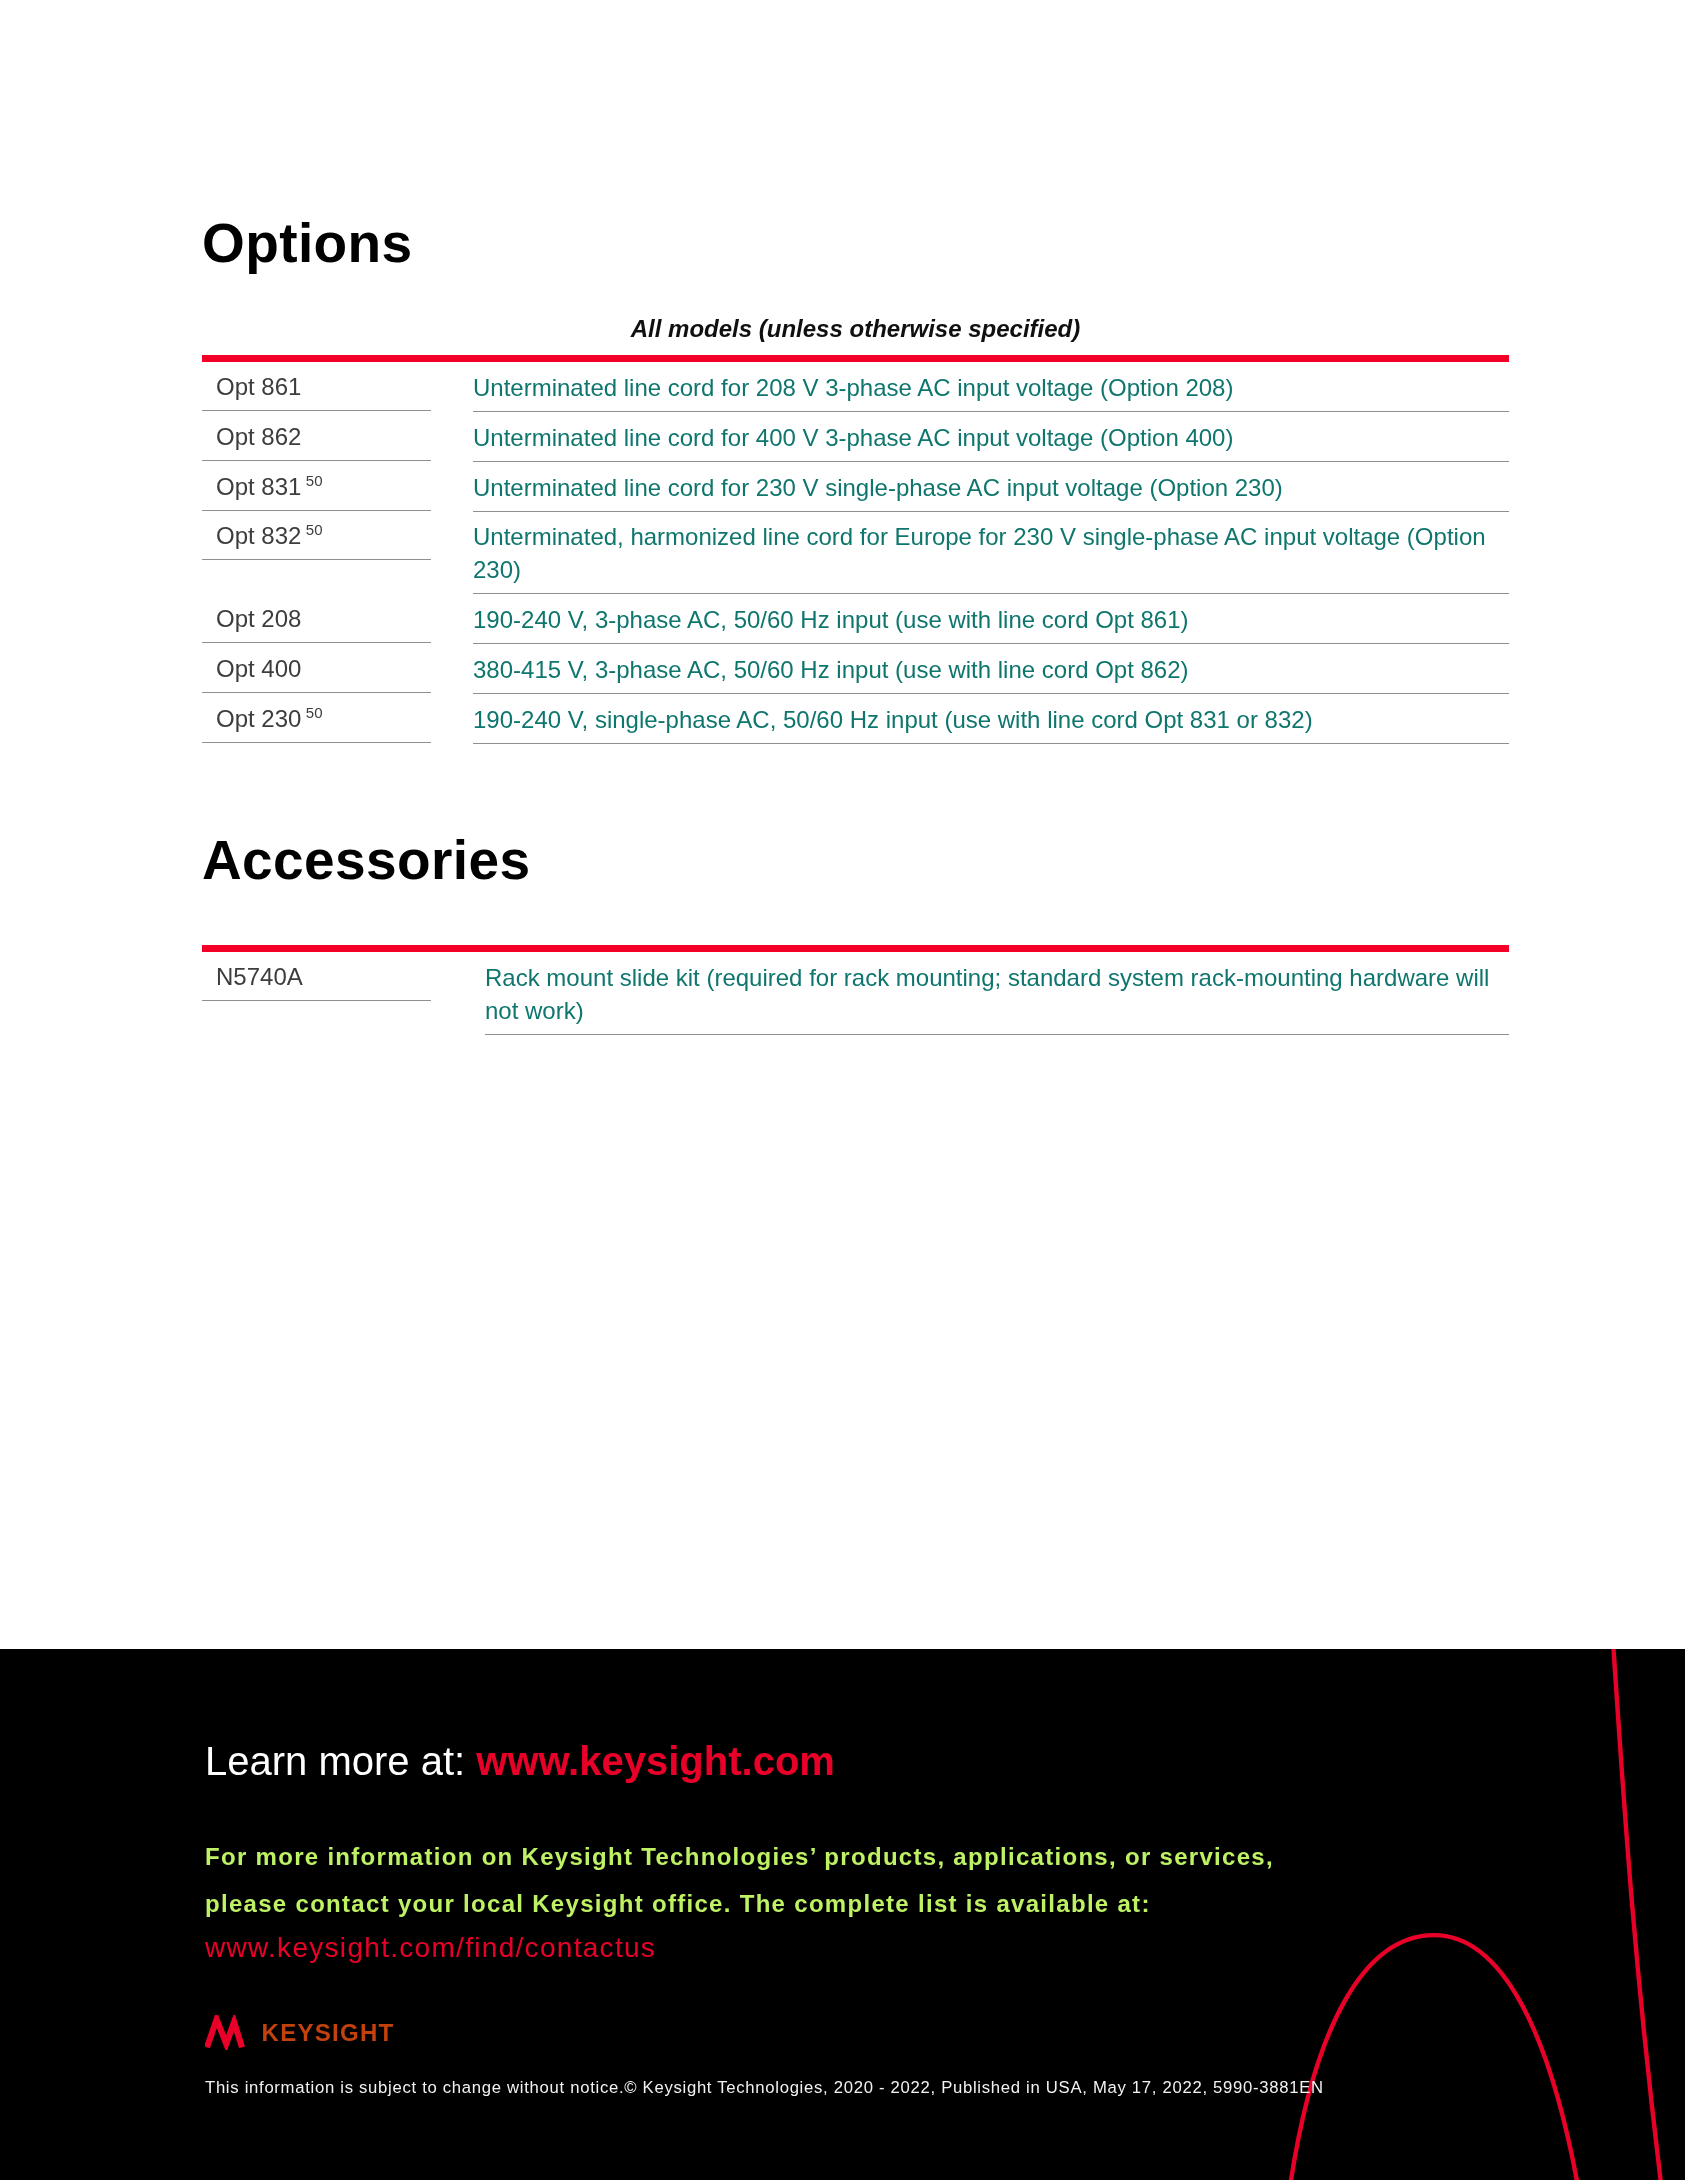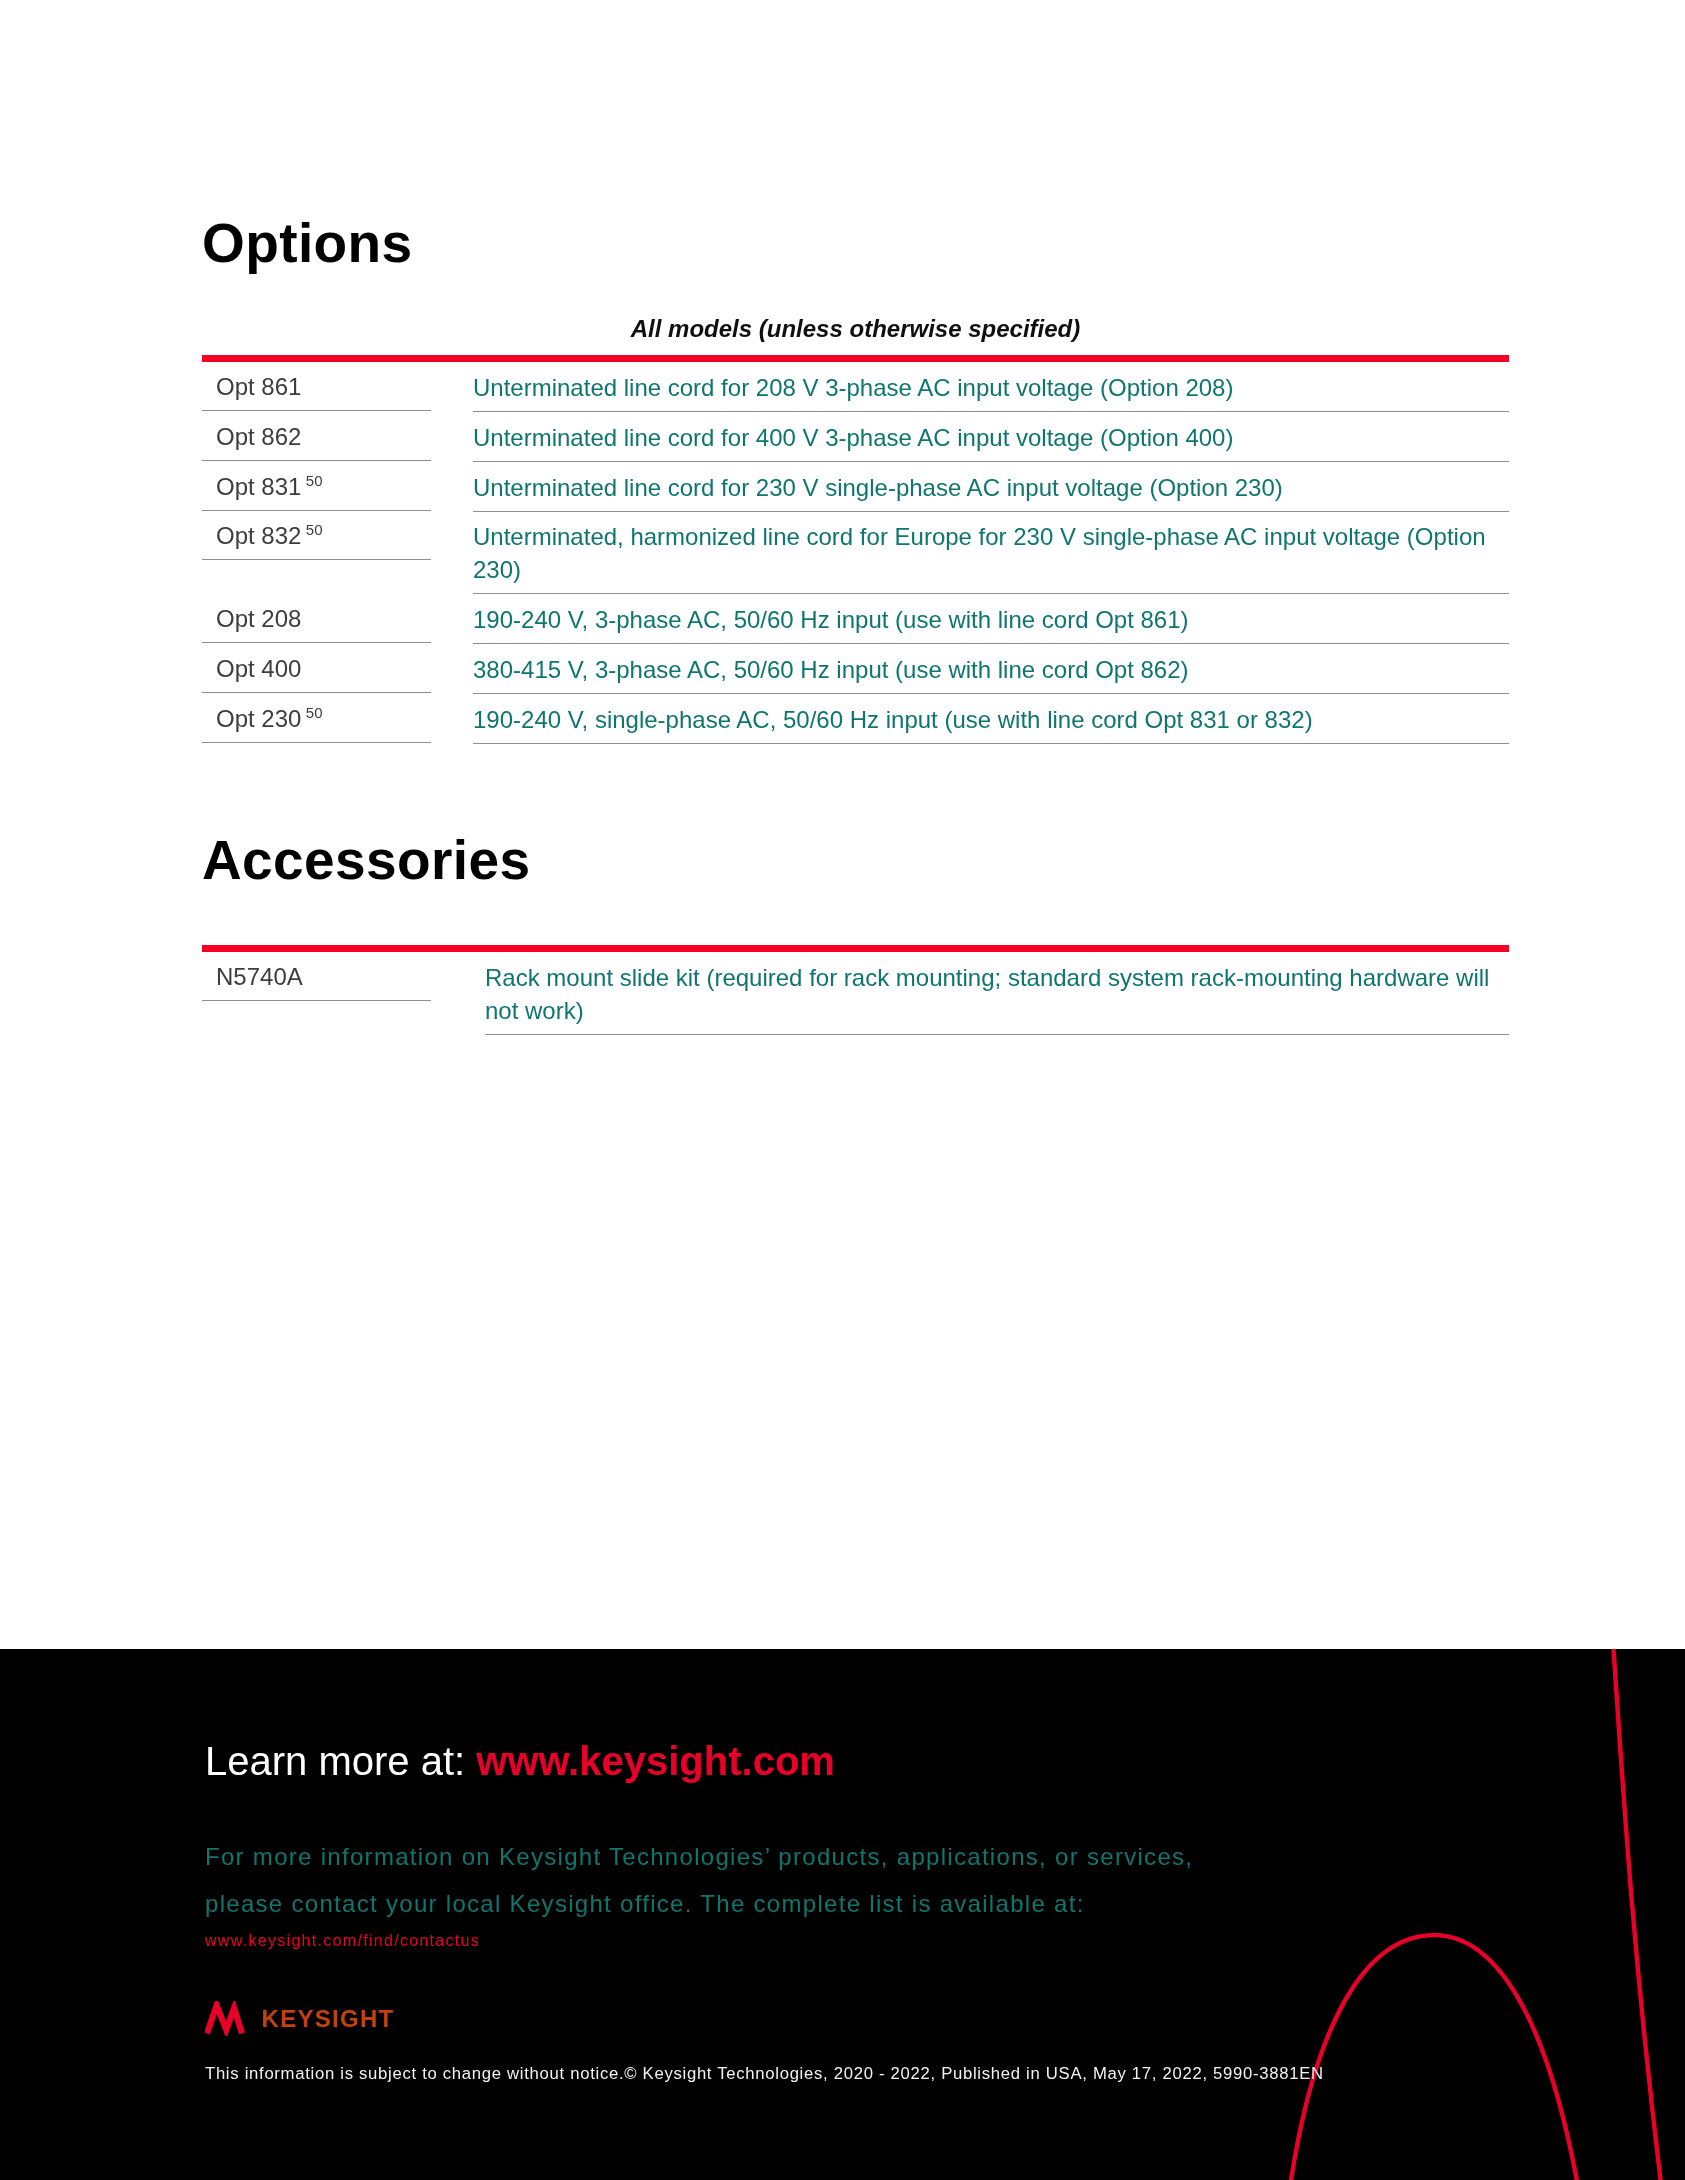--- a/index.html
+++ b/index.html
@@ -117,27 +117,27 @@
   .red-link{
     color:var(--accent-red,#e90029);
     text-decoration:none;
   }
   .learn-more .red-link{ font-weight:bold; }
   .footer-info{
     margin-top:49px;
     font-size:24px;
     line-height:47px;
     letter-spacing:1.3px;
-    color:#0f766e;
-    font-weight:normal;
+    color:#bef264;
+    font-weight:bold;
   }
   .contact-link{
     display:inline-block;
     margin-top:5.3px;
-    font-size:16px;
+    font-size:28px;
     letter-spacing:1.3px;
     font-weight:normal;
   }
   .footer-logo{
     margin-top:51px;
     display:flex;
     align-items:center;
     gap:10.5px;
   }
   .footer-logo .logo-text{

